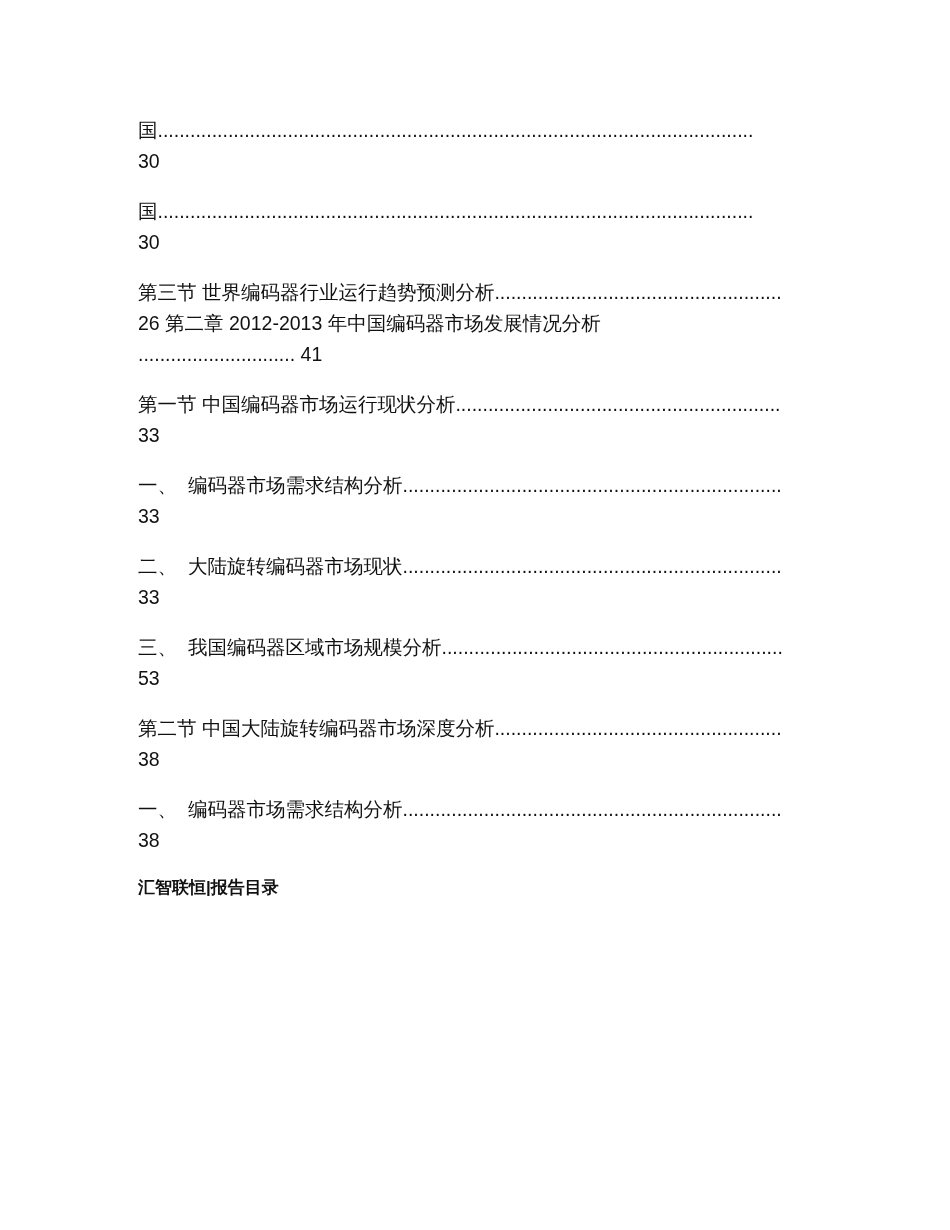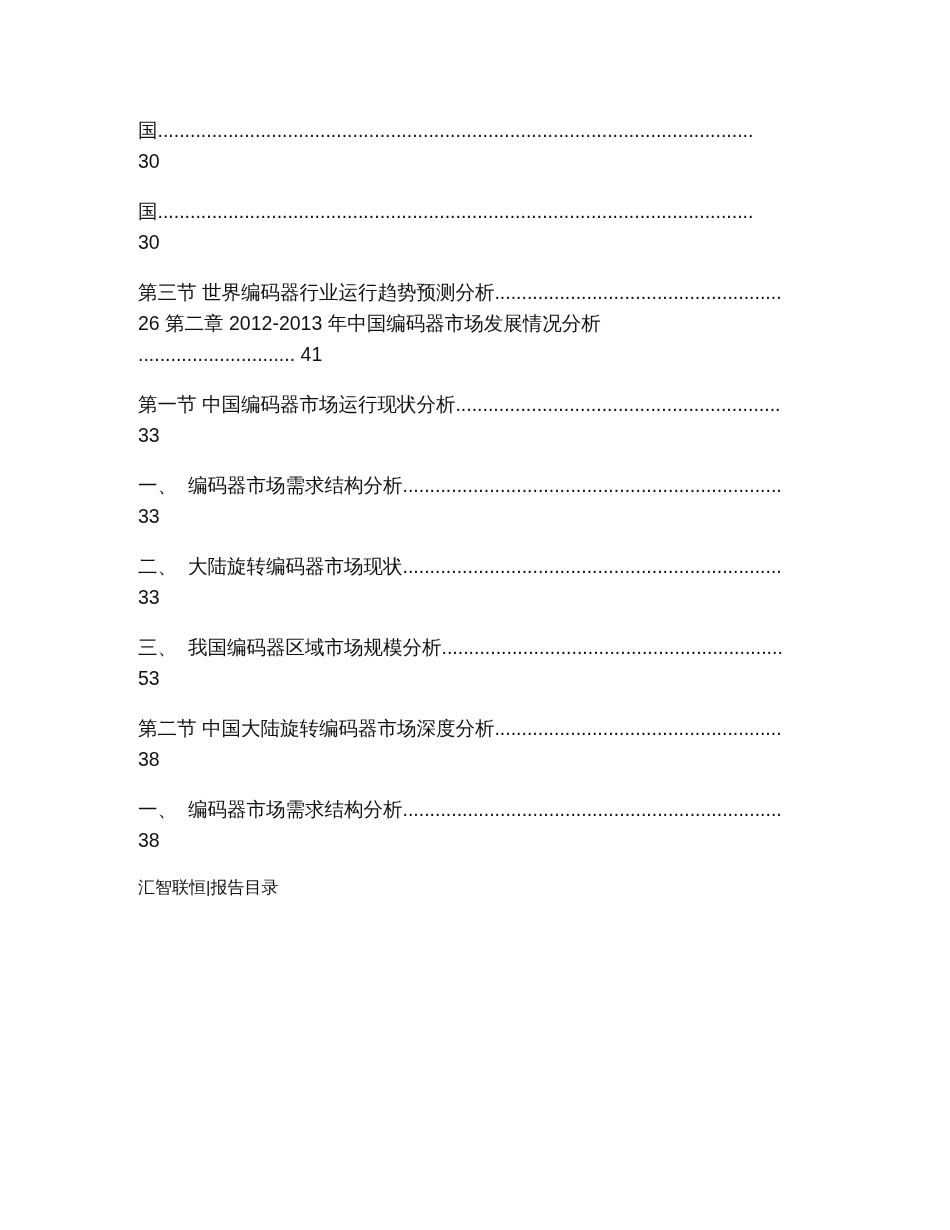--- a/index.html
+++ b/index.html
@@ -34,20 +34,21 @@
   }
   .marker {
     display: inline-block;
     width: 50px;
   }
   .footer {
     margin-top: 14px;
     font-size: 17px;
     line-height: 26px;
     white-space: nowrap;
+    font-weight: bold;
   }
 </style>
 </head>
 <body>
 
 <div class="page">
   <div class="toc">
 
 
     <div class="entry">

